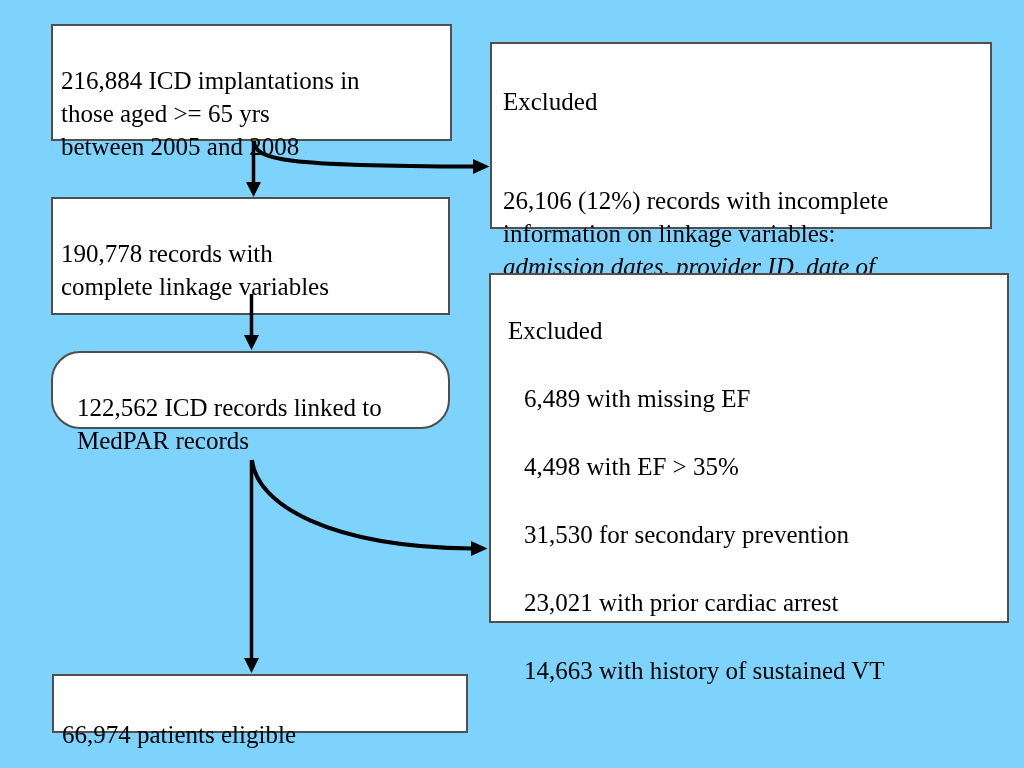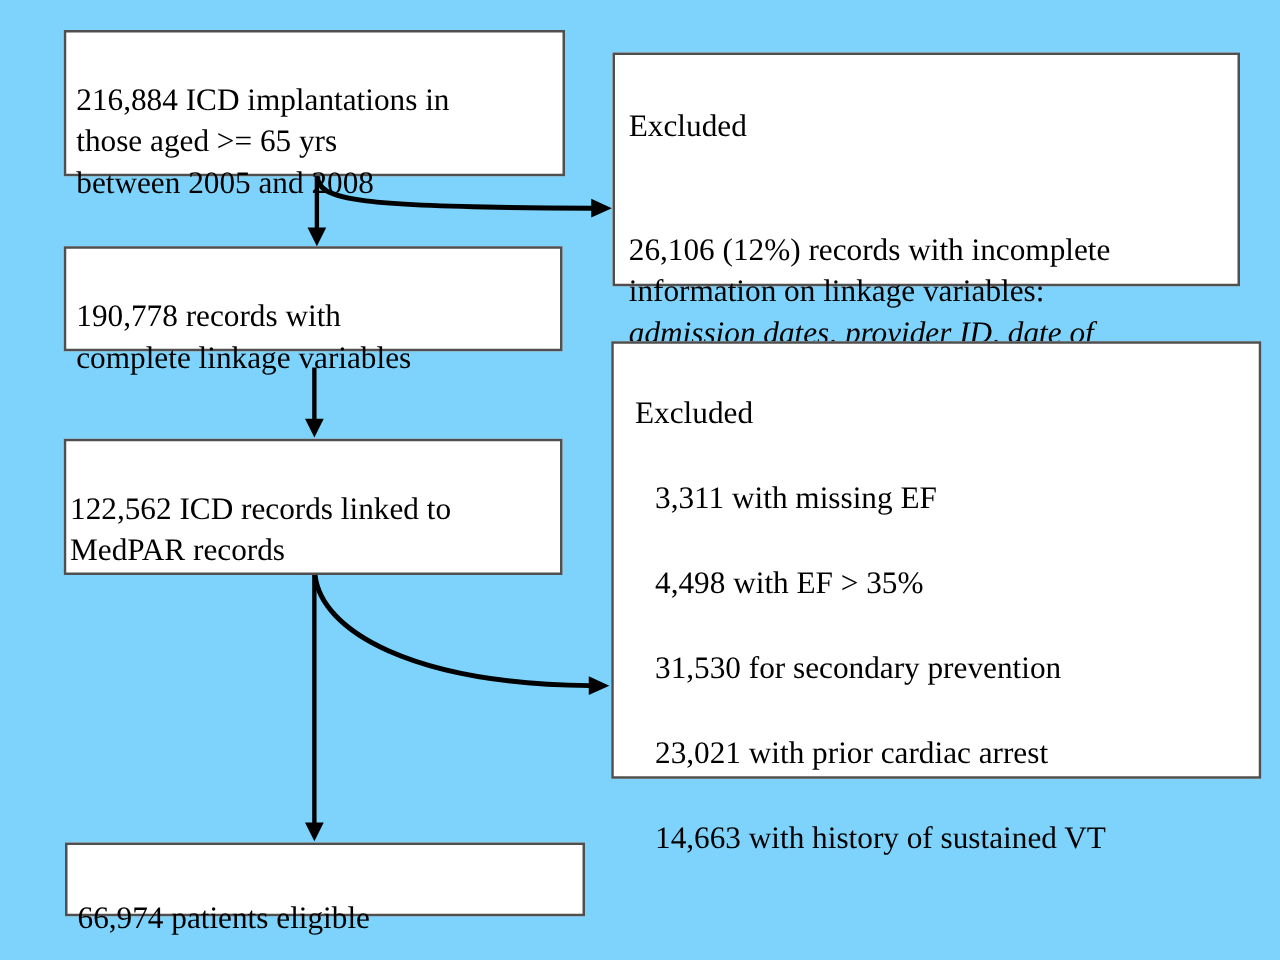--- a/index.html
+++ b/index.html
@@ -19,22 +19,22 @@
   .box {
     position: absolute;
     box-sizing: border-box;
     background: #ffffff;
     border: 2px solid #4f4f4f;
     font-size: 25px;
     line-height: 33px;
     white-space: pre-line;
   }
   #box-population   { left: 51px;  top: 24px;  width: 401px; height: 117px; padding: 5px 8px; }
-  #box-linkage      { left: 51px;  top: 197px; width: 399px; height: 84px;  padding: 5px 8px; }
-  #box-medpar       { left: 51px;  top: 351px; width: 399px; height: 109px; padding: 5px 3px; }
+  #box-linkage      { left: 51px;  top: 197px; width: 399px; height: 118px;  padding: 5px 8px; }
+  #box-medpar       { left: 51px;  top: 351px; width: 399px; height: 78px; padding: 5px 24px; border-radius: 29px; }
   #box-eligible     { left: 52px;  top: 674px; width: 416px; height: 59px;  padding: 9px 8px; }
   #box-excluded-linkage {
     left: 490px; top: 42px; width: 502px; height: 187px; padding: 8px 11px;
   }
   #box-excluded-eligibility {
     left: 489px; top: 273px; width: 520px; height: 350px;
     padding: 5px 17px; line-height: 34px;
   }
   .italic-note { font-style: italic; display: block; }
   .excluded-item { margin-left: 16px; }
@@ -78,21 +78,21 @@
 complete linkage variables</span>
   </div>
 
   <div class="box" id="box-medpar">
     <span>122,562 ICD records linked to
 MedPAR records</span>
   </div>
 
   <div class="box" id="box-excluded-eligibility">
     <div>Excluded</div>
-    <div class="excluded-item">3,311 with missing EF</div>
+    <div class="excluded-item">6,489 with missing EF</div>
     <div class="excluded-item">4,498 with EF &gt; 35%</div>
     <div class="excluded-item">31,530 for secondary prevention</div>
     <div class="excluded-item">23,021 with prior cardiac arrest</div>
     <div class="excluded-item">14,663 with history of sustained VT</div>
     
     
     
   </div>
 
   <div class="box" id="box-eligible">

